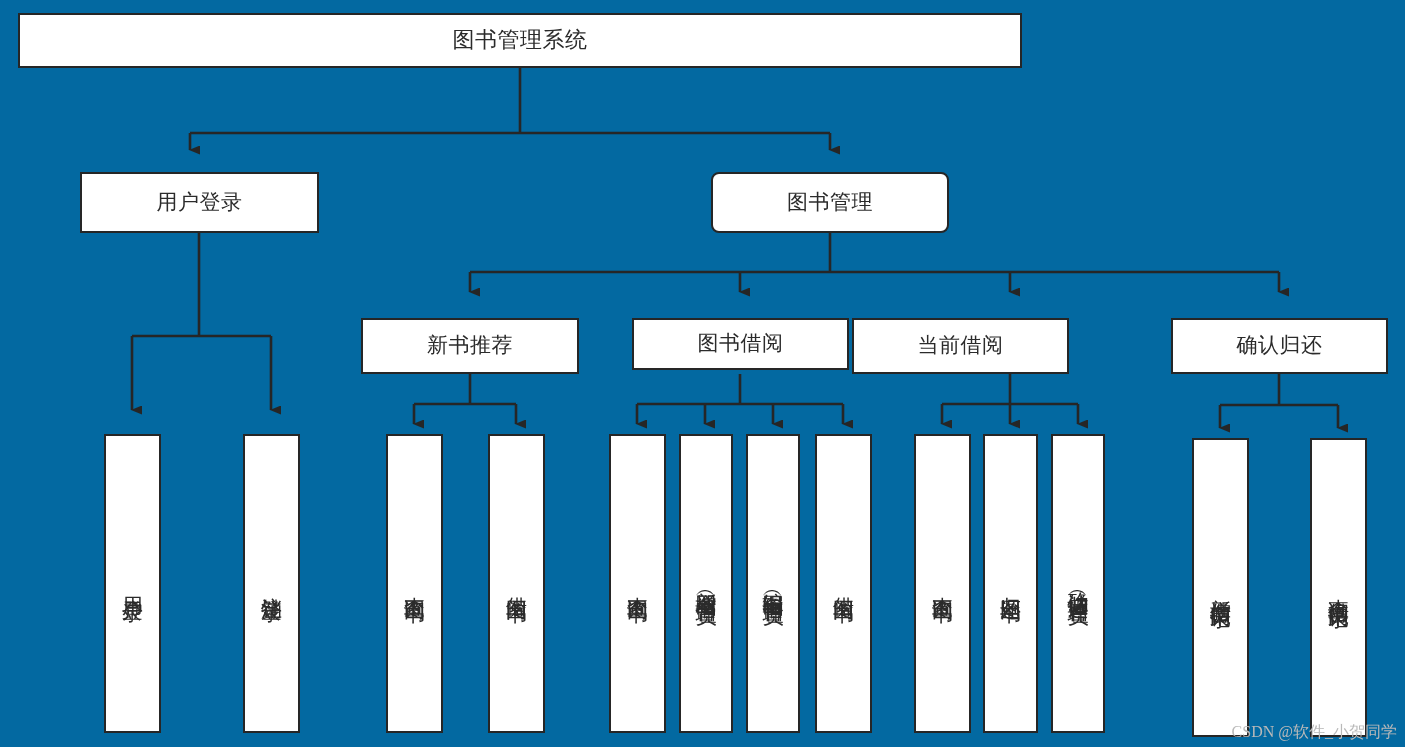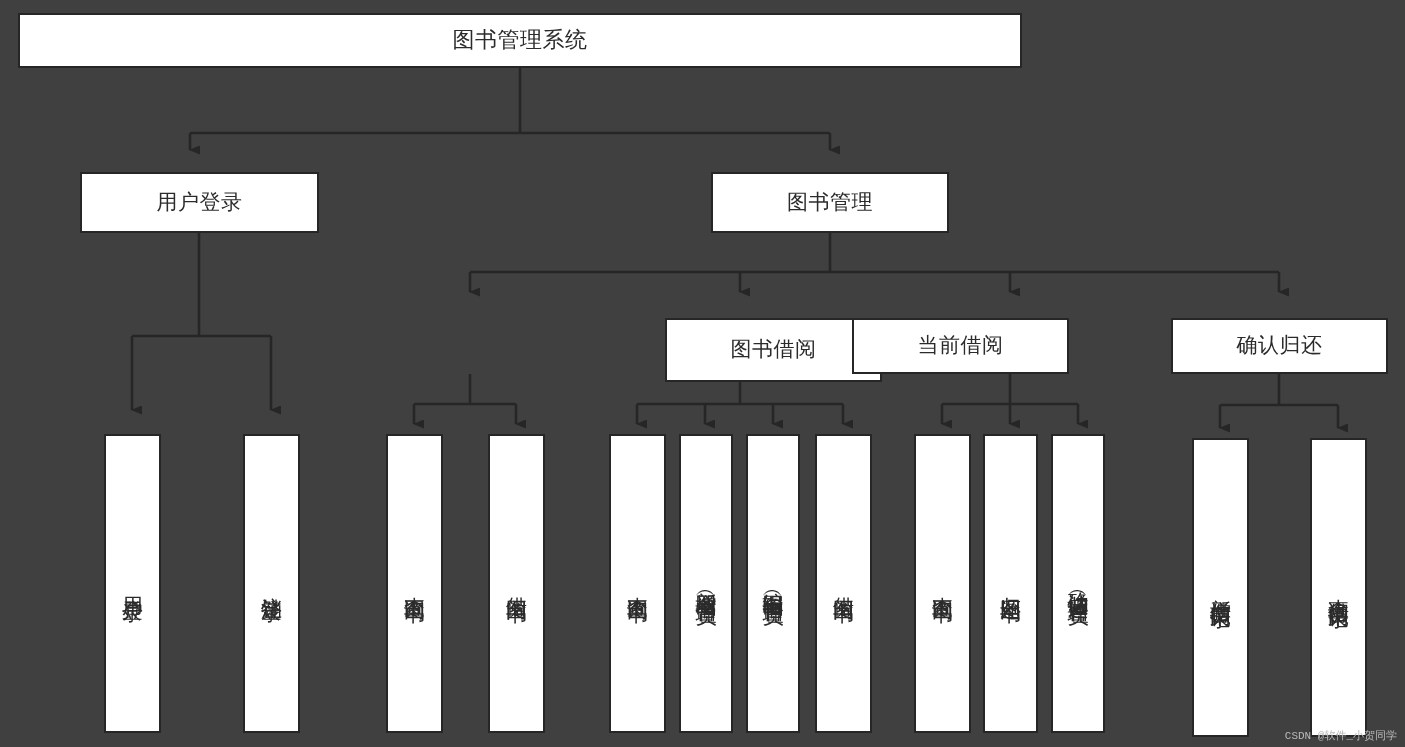--- a/index.html
+++ b/index.html
@@ -9,21 +9,21 @@
     background: #ffffff;
   }
   body {
     font-family: "DejaVu Sans", "Liberation Sans", sans-serif;
   }
   #diagram-root {
     position: relative;
     width: 1405px;
     height: 747px;
     overflow: hidden;
-    background: #404040;
+    background: #0369a1;
   }
   #edges-layer {
     position: absolute;
     left: 0;
     top: 0;
     width: 1405px;
     height: 747px;
     pointer-events: none;
   }
   .node {
@@ -62,25 +62,25 @@
     text-orientation: upright;
     font-size: 21px;
     line-height: 1.05;
     letter-spacing: 2px;
     max-height: 268px;
   }
   #watermark {
     position: absolute;
     right: 8px;
     bottom: 4px;
-    font-size: 11px;
+    font-size: 16px;
     color: #b9b9b9;
     white-space: nowrap;
     z-index: 5;
-    font-family: Liberation Mono, monospace;
+    font-family: Liberation Serif, serif;
   }
 </style>
 </head>
 <body>
 
 <div id="diagram-root">
 
   <svg id="edges-layer" viewBox="0 0 1405 747" width="1405" height="747">
     <defs>
       <marker id="arrowhead" markerWidth="9" markerHeight="11" refX="4.5" refY="10" orient="auto" markerUnits="userSpaceOnUse">
@@ -147,26 +147,29 @@
   </svg>
 
   <div class="node horiz root" style="left:18px; top:13px; width:1004px; height:55px;">
     <span class="node-label">图书管理系统</span>
   </div>
 
   <div class="node horiz" style="left:80px; top:172px; width:239px; height:61px;">
     <span class="node-label">用户登录</span>
   </div>
 
-  <div class="node horiz" style="left:711px; top:172px; width:238px; height:61px;">
+  <div class="node horiz" style="left:711px; top:172px; width:238px; height:61px;border-radius:8px;">
     <span class="node-label">图书管理</span>
   </div>
 
-
-  <div class="node horiz" style="left:632px; top:318px; width:217px; height:64px;margin-left:33px;">
+  <div class="node horiz" style="left:361px; top:318px; width:218px; height:56px;">
+    <span class="node-label">新书推荐</span>
+  </div>
+
+  <div class="node horiz" style="left:632px; top:318px; width:217px; height:52px;">
     <span class="node-label">图书借阅</span>
   </div>
 
   <div class="node horiz" style="left:852px; top:318px; width:217px; height:56px;">
     <span class="node-label">当前借阅</span>
   </div>
 
   <div class="node horiz" style="left:1171px; top:318px; width:217px; height:56px;">
     <span class="node-label">确认归还</span>
   </div>

